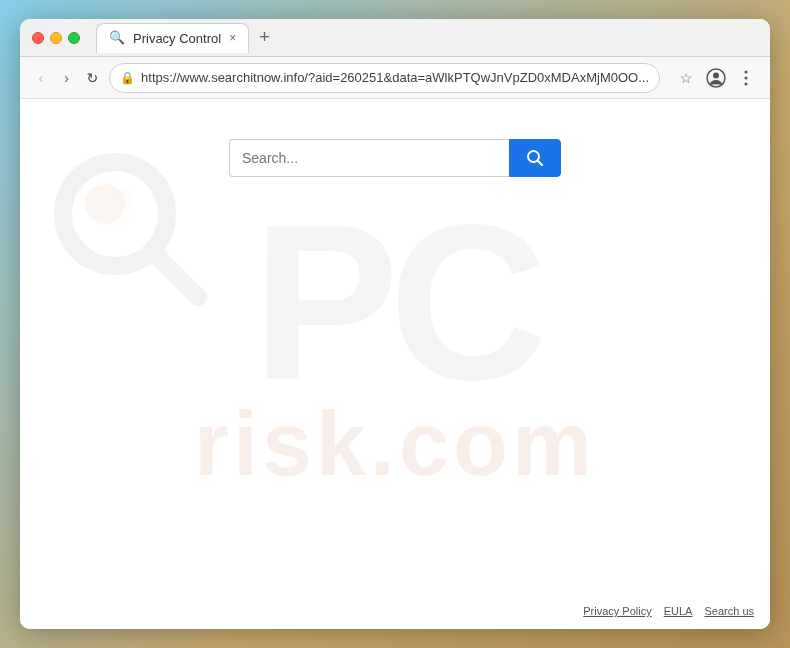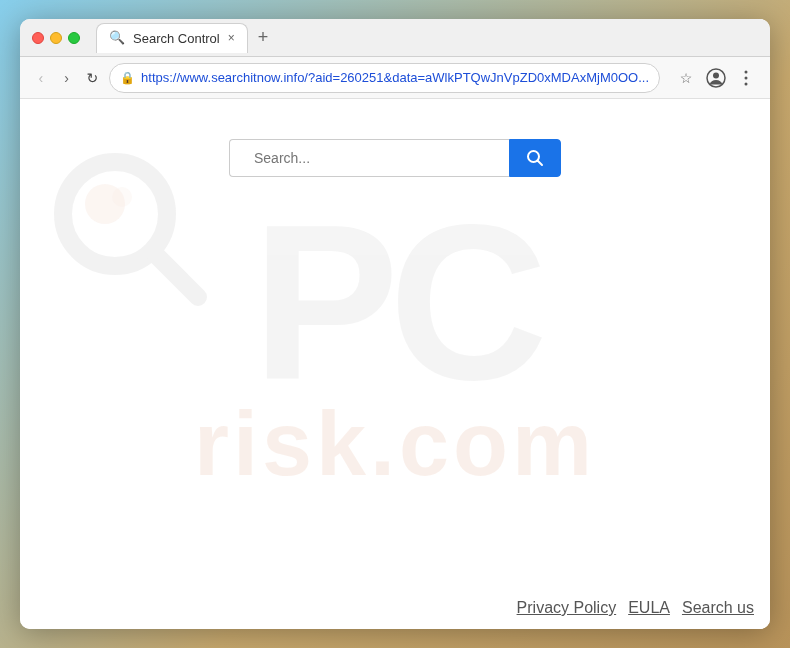--- a/index.html
+++ b/index.html
@@ -141,21 +141,21 @@
       gap: 6px;
       font-size: 13px;
     }
 
     .lock-icon {
       color: #555;
       font-size: 12px;
     }
 
     .url-text {
-      color: #1d4ed8;
+      color: #404040;
       font-size: 13px;
       overflow: hidden;
       white-space: nowrap;
       text-overflow: ellipsis;
       flex: 1;
     }
 
     .url-actions {
       display: flex;
       align-items: center;
@@ -223,21 +223,21 @@
       gap: 0;
       z-index: 10;
     }
 
     .search-input {
       width: 280px;
       height: 38px;
       border: 1px solid #ccc;
       border-right: none;
       border-radius: 4px 0 0 4px;
-      padding: 0 24px;
+      padding: 0 12px;
       font-size: 14px;
       color: #999;
       outline: none;
     }
 
     .search-btn {
       width: 52px;
       height: 38px;
       background: #1a73e8;
       border: 1px solid #1a73e8;
@@ -253,21 +253,21 @@
     
     .footer {
       position: absolute;
       bottom: 12px;
       right: 16px;
       display: flex;
       gap: 12px;
     }
 
     .footer-link {
-      font-size: 16px;
+      font-size: 11px;
       color: #555;
       text-decoration: underline;
       cursor: pointer;
     }
 
     
     .magnifier-wm {
       width: 160px;
       height: 160px;
       opacity: 0.15;
@@ -283,21 +283,21 @@
 
   <div class="title-bar">
     <div class="traffic-lights">
       <div class="traffic-light tl-close"></div>
       <div class="traffic-light tl-minimize"></div>
       <div class="traffic-light tl-maximize"></div>
     </div>
     <div class="tab-area">
       <div class="tab">
         <span class="tab-favicon">🔍</span>
-        <span>Search Control</span>
+        <span>Privacy Control</span>
         <span class="tab-close">×</span>
       </div>
       <span class="tab-new">+</span>
     </div>
   </div>
 
   <div class="address-bar">
     <div class="nav-btn disabled">
       <span>‹</span>
     </div>

